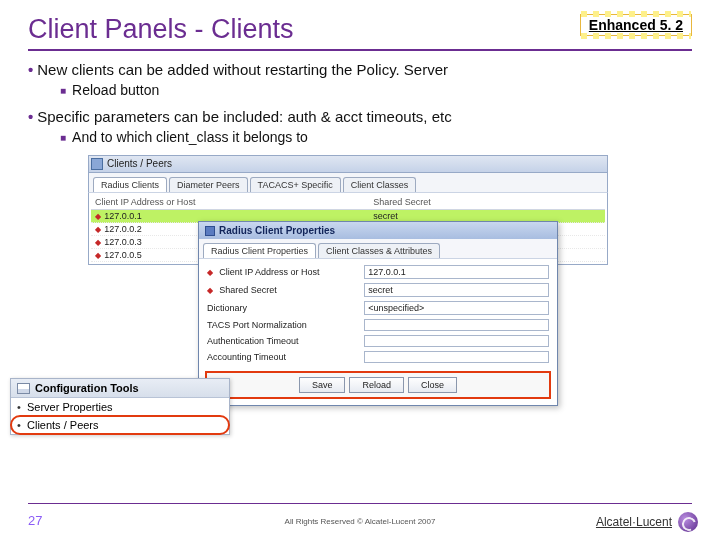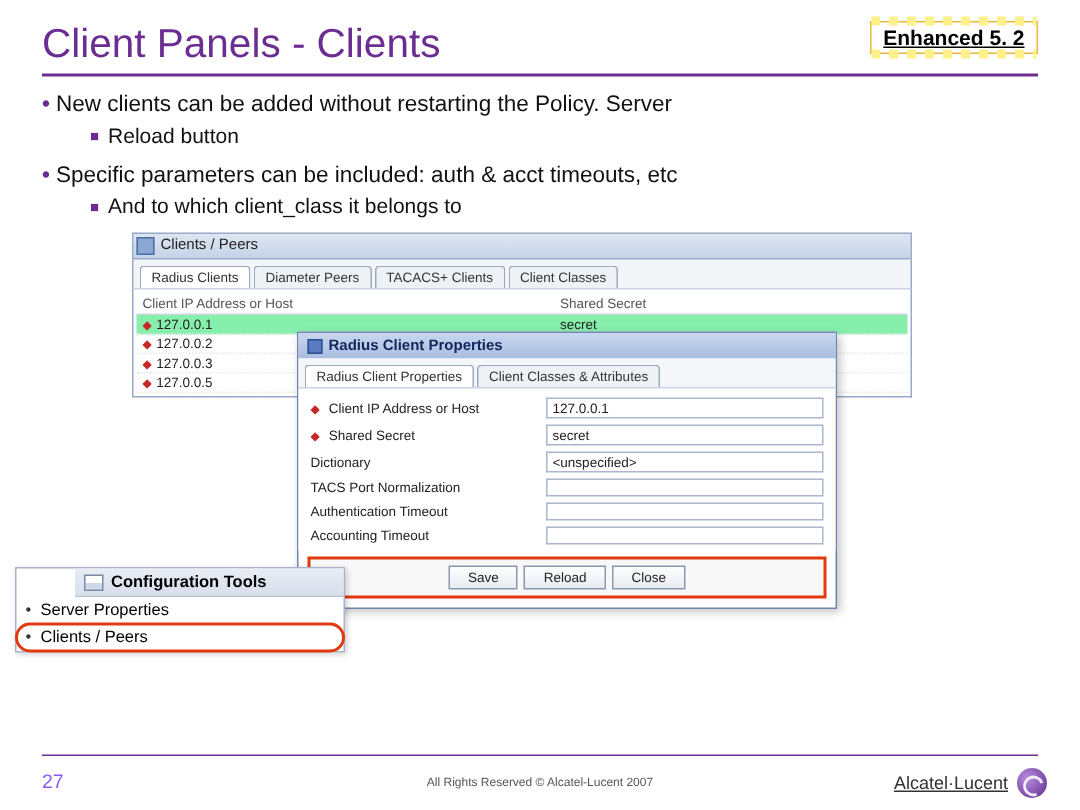--- a/index.html
+++ b/index.html
@@ -133,21 +133,21 @@
     padding: 2px 4px;
   }
   .col-head .c1 { width: 55%; }
   .col-head .c2 { width: 45%; }
   .rows .row {
     display: flex;
     padding: 1px 4px;
     font-size: 9px;
     border-bottom: 1px dotted #e8e8e8;
   }
-  .rows .row.selected { background: #86efac; }
+  .rows .row.selected { background: #bef264; }
   .rows .row .c1 { width: 55%; }
   .rows .row .c2 { width: 45%; }
   .dotred { color: #c62828; margin-right: 3px; font-size: 8px; }
 
   .dialog {
     position: absolute;
     top: 66px;
     left: 110px;
     width: 360px;
     background: #fff;
@@ -226,21 +226,20 @@
     font-size: 11px;
   }
   .cfg-head {
     background: linear-gradient(#e8edf5, #d7dfeb);
     padding: 3px 6px;
     font-weight: bold;
     display: flex;
     align-items: center;
     gap: 5px;
     border-bottom: 1px solid #b8c3d6;
-    margin-left: 39px;
   }
   .cfg-head .cfg-icon {
     width: 13px; height: 11px;
     border: 1px solid #7a8aa5;
     background: linear-gradient(#fff 50%, #cfd8e8 50%);
   }
   .cfg-item {
     padding: 3px 6px 3px 16px;
     position: relative;
   }
@@ -331,21 +330,21 @@
   </div>
 
   <div class="shot">
     <div class="win-title">
       <span class="win-icon"></span>
       <span>Clients / Peers</span>
     </div>
     <div class="tabs">
       <div class="tab active">Radius Clients</div>
       <div class="tab">Diameter Peers</div>
-      <div class="tab">TACACS+ Clients</div>
+      <div class="tab">TACACS+ Specific</div>
       <div class="tab">Client Classes</div>
     </div>
     <div class="pane">
       <div class="col-head">
         <div class="c1">Client IP Address or Host</div>
         <div class="c2">Shared Secret</div>
       </div>
       <div class="rows">
         <div class="row selected">
           <div class="c1"><span class="dotred">◆</span><span>127.0.0.1</span></div>

